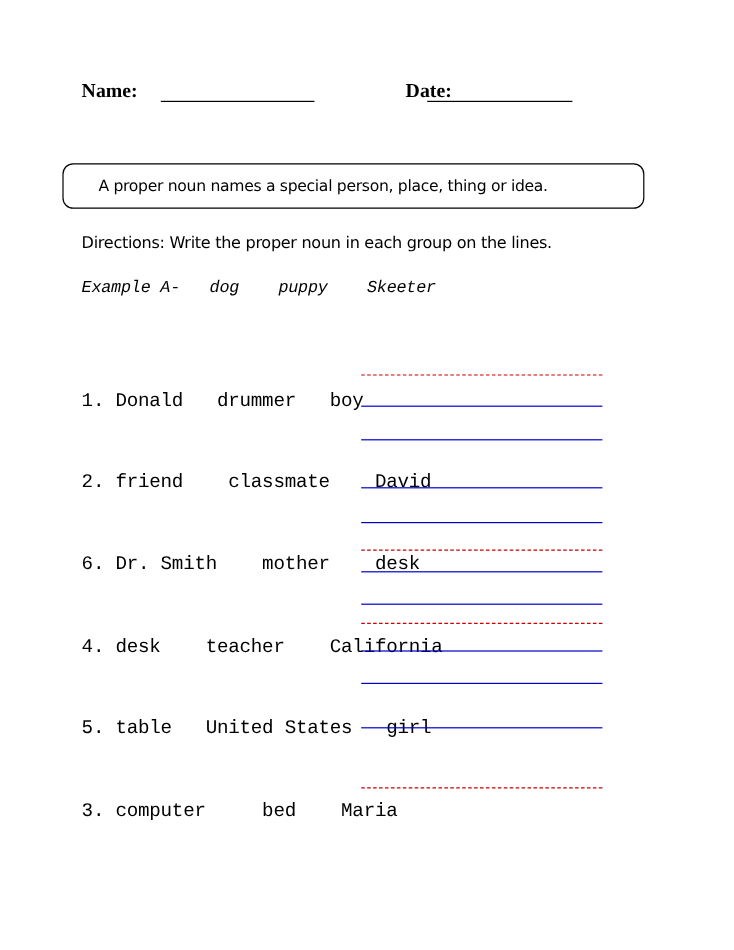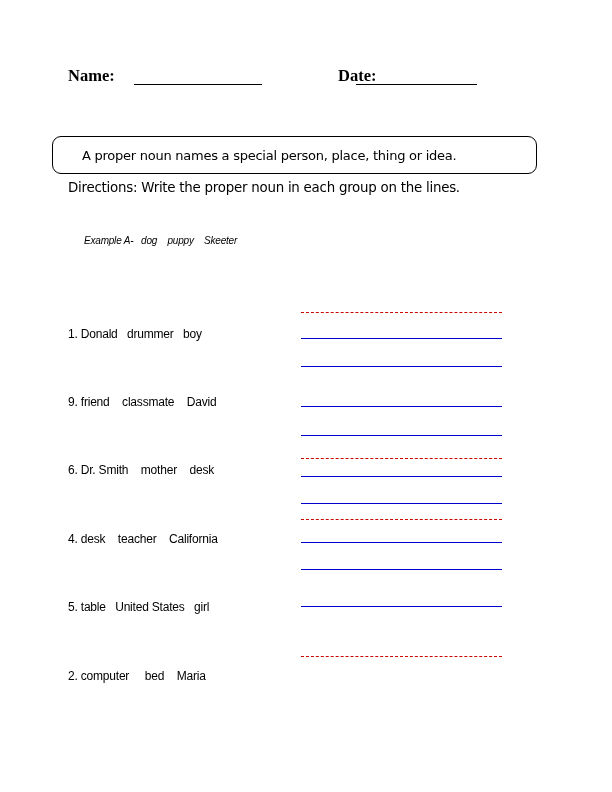--- a/index.html
+++ b/index.html
@@ -86,48 +86,48 @@
     line-height: 19px;
     letter-spacing: -0.25px;
     white-space: pre;
     margin-left: 16px;
   }
 
   
   .directions {
     position: absolute;
     left: 68px;
-    top: 178px;
+    top: 194px;
     font-family: "DejaVu Sans", sans-serif;
     font-size: 13.4px;
     line-height: 19px;
     letter-spacing: -0.25px;
     white-space: pre;
   }
 
   
   .example-line {
     position: absolute;
-    left: 84px;
-    font-family: Liberation Sans, sans-serif;
+    left: 68px;
+    font-family: Liberation Mono, monospace;
     font-style: italic;
-    font-size: 10px;
+    font-size: 14px;
     line-height: 19px;
     letter-spacing: -0.2px;
     white-space: pre;
   }
   #example-prompt { top: 231px; }
   #example-answer { top: 257px; }
 
   
   .question-text {
     position: absolute;
     left: 68px;
-    font-family: Liberation Sans, sans-serif;
-    font-size: 12px;
+    font-family: Liberation Mono, monospace;
+    font-size: 16px;
     line-height: 19px;
     letter-spacing: -0.2px;
     white-space: pre;
   }
 
   
   .writing-line {
     position: absolute;
     left: 301px;
     width: 201px;
@@ -157,25 +157,25 @@
   <div class="def-box">
     <span class="def-text">A proper noun names a special person, place, thing or idea.</span>
   </div>
 
   <div class="directions">Directions: Write the proper noun in each group on the lines.</div>
 
   <div class="example-line" id="example-prompt">Example A-   dog    puppy    Skeeter</div>
 
   <div id="questions-layer">
       <div class="question-text" style="top: 325px;">1. Donald   drummer   boy</div>
-      <div class="question-text" style="top: 393px;">9. friend    classmate    David</div>
+      <div class="question-text" style="top: 393px;">2. friend    classmate    David</div>
       <div class="question-text" style="top: 461px;">6. Dr. Smith    mother    desk</div>
       <div class="question-text" style="top: 530px; text-align: right;">4. desk    teacher    California</div>
       <div class="question-text" style="top: 598px;">5. table   United States   girl</div>
-      <div class="question-text" style="top: 667px;">2. computer     bed    Maria</div>
+      <div class="question-text" style="top: 667px;">3. computer     bed    Maria</div>
     </div>
   <div id="lines-layer">
       <div class="writing-line dashed" style="top: 312px;"></div>
       <div class="writing-line solid" style="top: 338px;"></div>
       <div class="writing-line solid" style="top: 366px;"></div>
       <div class="writing-line solid" style="top: 406px;"></div>
       <div class="writing-line solid" style="top: 435px;"></div>
       <div class="writing-line dashed" style="top: 458px;"></div>
       <div class="writing-line solid" style="top: 476px;"></div>
       <div class="writing-line solid" style="top: 503px;"></div>

